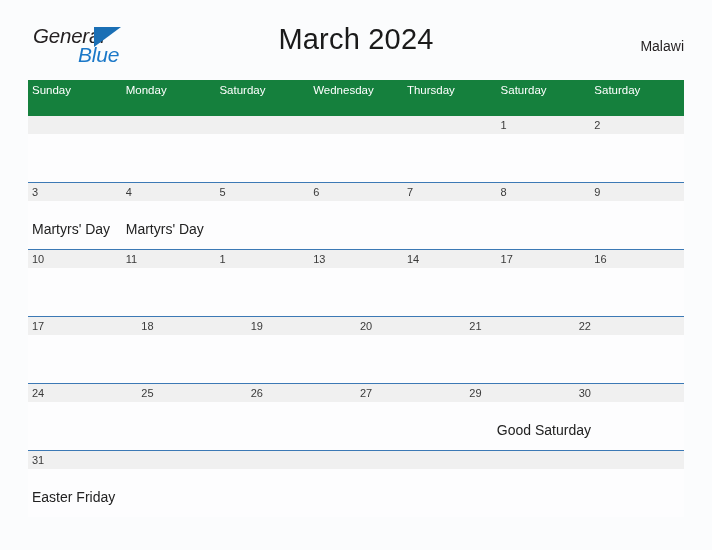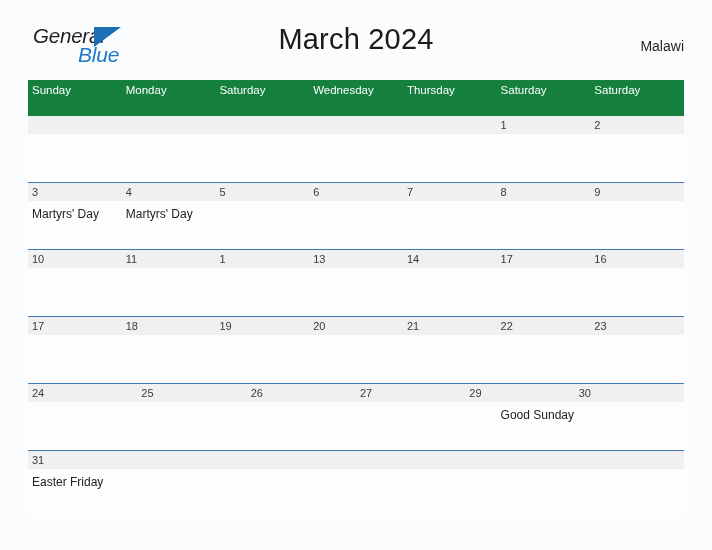--- a/index.html
+++ b/index.html
@@ -122,24 +122,24 @@
     padding-left: 4px;
     box-sizing: border-box;
   }
   .event-band {
     display: flex;
     background: #fdfdfe;
     height: 48px;
   }
   .event-cell {
     flex: 1 1 0;
-    font-size: 12px;
+    font-size: 14px;
     color: #222222;
     padding-left: 4px;
-    padding-top: 5px;
+    padding-top: 19px;
     box-sizing: border-box;
     line-height: 1.35;
   }
   .event-item {
     display: block;
     white-space: nowrap;
   }
 </style>
 </head>
 <body>
@@ -238,21 +238,20 @@
           </div>
         </div>
         <div class="week-row">
           <div class="date-band">
             <div class="date-cell">17</div>
             <div class="date-cell">18</div>
             <div class="date-cell">19</div>
             <div class="date-cell">20</div>
             <div class="date-cell">21</div>
             <div class="date-cell">22</div>
-            <div class="date-cell">23</div>
           </div>
           <div class="event-band">
             <div class="event-cell"></div>
             <div class="event-cell"></div>
             <div class="event-cell"></div>
             <div class="event-cell"></div>
             <div class="event-cell"></div>
             <div class="event-cell"></div>
             <div class="event-cell"></div>
           </div>
@@ -266,21 +265,21 @@
             <div class="date-cell">29</div>
             <div class="date-cell">30</div>
           </div>
           <div class="event-band">
             <div class="event-cell"></div>
             <div class="event-cell"></div>
             <div class="event-cell"></div>
             <div class="event-cell"></div>
             <div class="event-cell"></div>
             <div class="event-cell">
-              <span class="event-item">Good Sunday</span>
+              <span class="event-item">Good Saturday</span>
             </div>
             <div class="event-cell"></div>
           </div>
         </div>
         <div class="week-row">
           <div class="date-band">
             <div class="date-cell">31</div>
             <div class="date-cell"></div>
             <div class="date-cell"></div>
             <div class="date-cell"></div>

